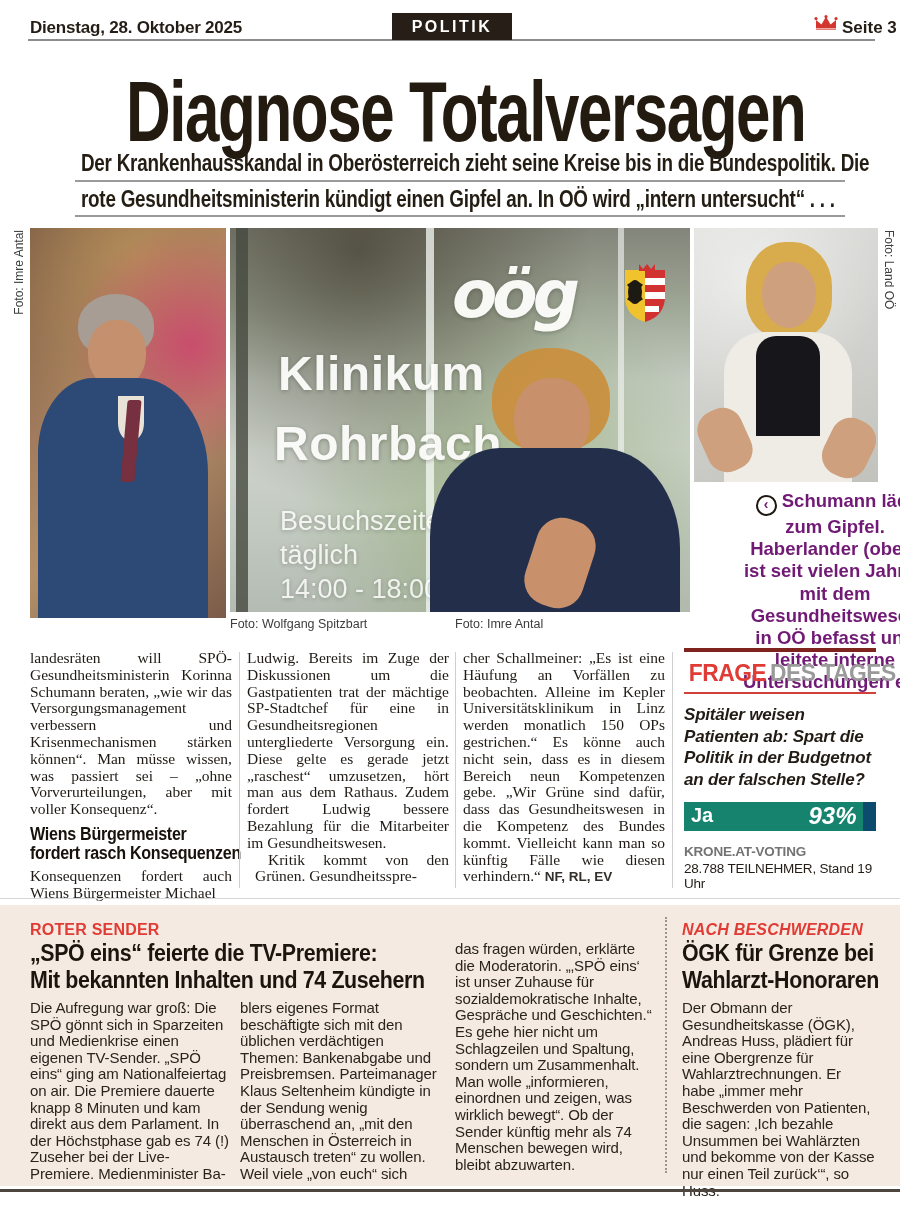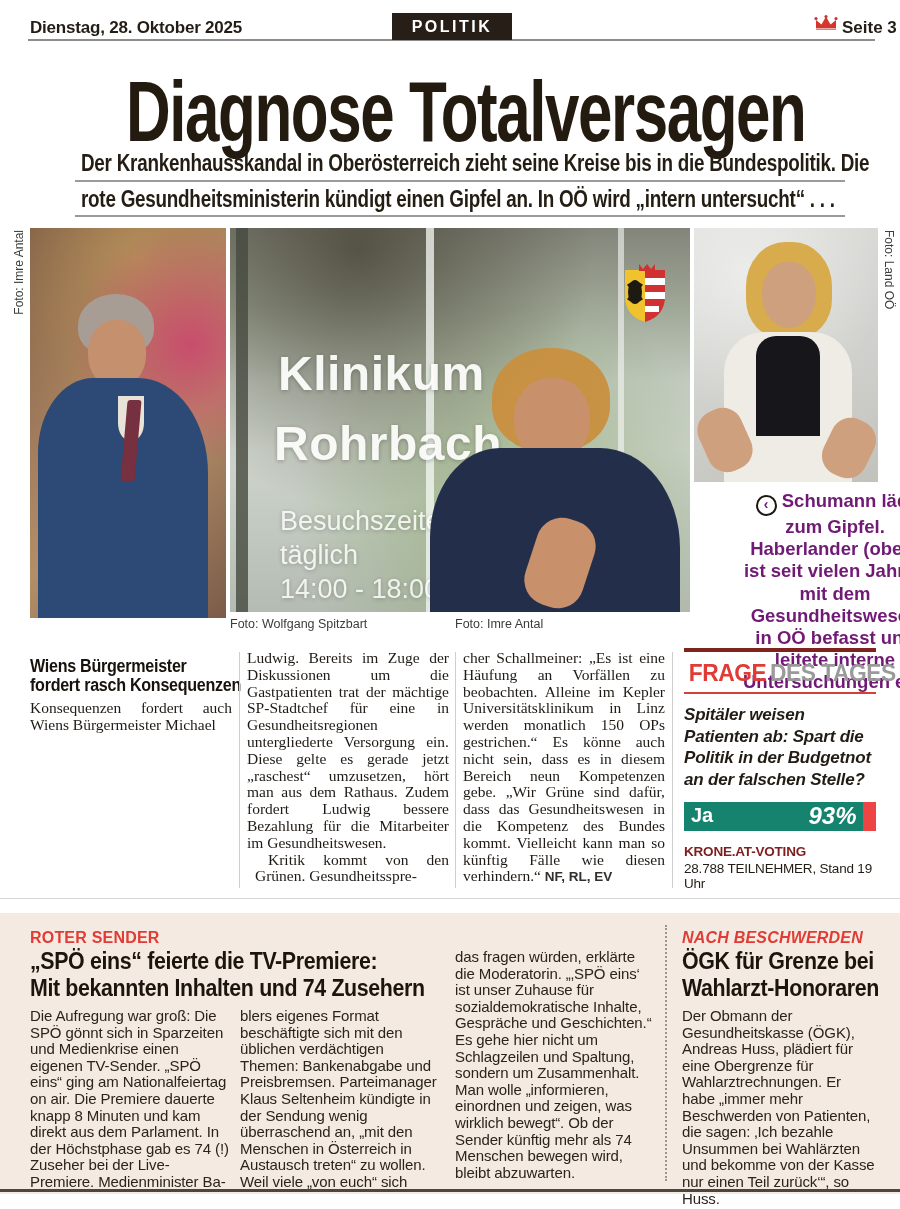--- a/index.html
+++ b/index.html
@@ -63,25 +63,25 @@
   
   .sidebar{}
   .rule-thick{height:4px;background:#7e231d;}
   .rule-thin{height:2px;background:#d0413b;margin-top:5px;}
   .frage-head{text-align:center;font-size:24px;font-weight:700;letter-spacing:-.5px;
               margin-top:7px;white-space:nowrap;transform:scaleX(.95);transform-origin:center top;}
   .frage-red{color:#e03c35;}
   .frage-gray{color:#9a9a9a;margin-left:4px;}
   .question{font-size:17px;font-weight:700;font-style:italic;line-height:21.5px;
             color:#221c15;margin:10px 0 12px 0;letter-spacing:-.2px;}
-  .bar{position:relative;height:29px;background:#ef4444;margin-bottom:9px;overflow:hidden;padding-left:13px;}
+  .bar{position:relative;height:29px;background:#0c4a6e;margin-bottom:9px;overflow:hidden;padding-left:13px;}
   .bar-fill{position:absolute;left:0;top:0;bottom:0;}
   .bar-label{position:absolute;left:7px;top:2px;color:#fff;font-weight:700;font-size:20px;}
   .bar-value{position:absolute;top:0px;color:#fff;font-weight:700;font-style:italic;font-size:24px;}
-  .poll-source{font-size:13.5px;font-weight:700;color:#7f1d1d;margin-top:13px;letter-spacing:-.2px;}
+  .poll-source{font-size:13.5px;font-weight:700;color:#737373;margin-top:13px;letter-spacing:-.2px;}
   .poll-meta{font-size:13.5px;color:#221c15;margin-top:2px;letter-spacing:-.2px;}
 
   
   .band{background:#f4eae1;}
   .kicker{font-size:16px;font-weight:700;color:#e03c35;letter-spacing:.2px;}
   .b-headline{font-size:23px;line-height:27px;font-weight:700;letter-spacing:-.4px;color:#1c150e;
               transform:scaleX(.93);transform-origin:left top;white-space:nowrap;}
   .b-body{font-size:15px;line-height:16.6px;color:#2a241d;letter-spacing:-.1px;}
   .b-body p{margin:0;}
   .dotted-sep{width:0;border-left:2px dotted #9a948c;}
@@ -121,20 +121,21 @@
     <div class="abs" style="left:8px;top:150px;width:170px;height:240px;background:#2c4a75;border-radius:55px 70px 0 0 / 75px 95px 0 0;"></div>
     <div class="abs" style="left:88px;top:168px;width:26px;height:44px;background:#e9e2d6;border-radius:0 0 40% 40%;"></div>
     <div class="abs" style="left:94px;top:172px;width:14px;height:82px;background:#76303f;transform:skewX(-5deg);border-radius:3px;"></div>
 
   </div>
 
   <div class="abs photo photo-center" style="left:230px;top:228px;width:460px;height:384px;">
     <div class="mullion" style="left:6px;width:12px;background:rgba(70,74,64,.8);"></div>
     <div class="mullion" style="left:196px;width:8px;background:rgba(246,249,246,.75);"></div>
     <div class="mullion" style="left:388px;width:6px;background:rgba(246,249,246,.6);"></div>
+    <div class="abs sign sign-logo" style="left:222px;top:28px;">oög</div>
     <div class="abs" style="left:392px;top:34px;">
       <svg width="46" height="62" viewBox="0 0 46 62">
         <path d="M3 8 h20 v52 q-20 -6 -20 -26 Z" fill="#efc22e"></path>
         <path d="M23 8 h20 v26 q0 20 -20 26 Z" fill="#d23131"></path>
         <rect x="23" y="16" width="20" height="7" fill="#fff"></rect>
         <rect x="23" y="30" width="20" height="7" fill="#fff"></rect>
         <rect x="23" y="44" width="14" height="6" fill="#fff"></rect>
         <ellipse cx="13" cy="30" rx="7" ry="12" fill="#1d1a14"></ellipse>
         <path d="M6 24 q7 -6 14 0 M6 36 q7 6 14 0" stroke="#1d1a14" stroke-width="3" fill="none"></path>
         <path d="M16 2 l4 5 l4 -5 l4 5 l4 -5 v7 h-16 Z" fill="#d23131" transform="translate(1,0)"></path>
@@ -163,20 +164,21 @@
 
   <div class="abs credit" style="left:230px;top:617px;">Foto: Wolfgang Spitzbart</div>
   <div class="abs credit" style="left:455px;top:617px;">Foto: Imre Antal</div>
 
   <div class="abs rcaption" style="left:694px;top:490px;width:186px;">
     <span class="cap-icon">‹</span>
     <span>Schumann lädt zum Gipfel. Haberlander (oben) ist seit vielen Jahren mit dem Gesundheitswesen in OÖ befasst und leitete interne Untersuchungen ein.</span>
   </div>
 
   <div class="abs bodycol" style="left:30px;top:650px;width:202px;">
+    <p>landesräten will SPÖ-Gesundheitsministerin Korinna Schumann beraten, „wie wir das Versorgungsmanagement verbessern und Krisenmechanismen stärken können“. Man müsse wissen, was passiert sei – „ohne Vorverurteilungen, aber mit voller Konsequenz“.</p>
     <div class="art-subhead">
       <span>Wiens Bürgermeister</span><br>
       <span>fordert rasch Konsequenzen</span>
     </div>
     <p>Konsequenzen fordert auch Wiens Bürgermeister Michael</p>
   </div>
   <div class="abs colsep" style="left:239px;top:652px;height:236px;"></div>
   <div class="abs bodycol" style="left:247px;top:650px;width:202px;">
     <p>Ludwig. Bereits im Zuge der Diskussionen um die Gastpatienten trat der mächtige SP-Stadtchef für eine in Gesundheitsregionen untergliederte Versorgung ein. Diese gelte es gerade jetzt „raschest“ umzusetzen, hört man aus dem Rathaus. Zudem fordert Ludwig bessere Bezahlung für die Mitarbeiter im Gesundheitswesen.</p>
     <p class="indent">Kritik kommt von den Grünen. Gesundheitsspre-</p>
@@ -197,21 +199,21 @@
     <div class="bar">
       <div class="bar-fill" style="width: 93%; background: rgb(21, 131, 110);"></div>
       <span class="bar-label">Ja</span>
       <span class="bar-value" style="right: calc(7% + 6px);">93%</span>
     </div>
     <div class="poll-source">KRONE.AT-VOTING</div>
     <div class="poll-meta">28.788 TEILNEHMER, Stand 19 Uhr</div>
   </div>
 
   <div class="abs thin-rule" style="left:0;top:898px;width:900px;"></div>
-  <div class="abs band" style="left:0;top:905px;width:900px;height:281px;margin-top:8px;">
+  <div class="abs band" style="left:0;top:905px;width:900px;height:281px;">
     <div class="abs kicker" style="left:30px;top:16px;">ROTER SENDER</div>
     <div class="abs b-headline" style="left:30px;top:35px;">
       <span>„SPÖ eins“ feierte die TV-Premiere:</span><br>
       <span>Mit bekannten Inhalten und 74 Zusehern</span>
     </div>
     <div class="abs b-body" style="left:30px;top:95px;width:200px;">
       <p>Die Aufregung war groß: Die SPÖ gönnt sich in Sparzeiten und Medienkrise einen eigenen TV-Sender. „SPÖ eins“ ging am Nationalfeiertag on air. Die Premiere dauerte knapp 8 Minuten und kam direkt aus dem Parlament. In der Höchstphase gab es 74 (!) Zuseher bei der Live-Premiere. Medienminister Ba-</p>
     </div>
     <div class="abs b-body" style="left:240px;top:95px;width:205px;">
       <p>blers eigenes Format beschäftigte sich mit den üblichen verdächtigen Themen: Bankenabgabe und Preisbremsen. Parteimanager Klaus Seltenheim kündigte in der Sendung wenig überraschend an, „mit den Menschen in Österreich in Austausch treten“ zu wollen. Weil viele „von euch“ sich</p>

